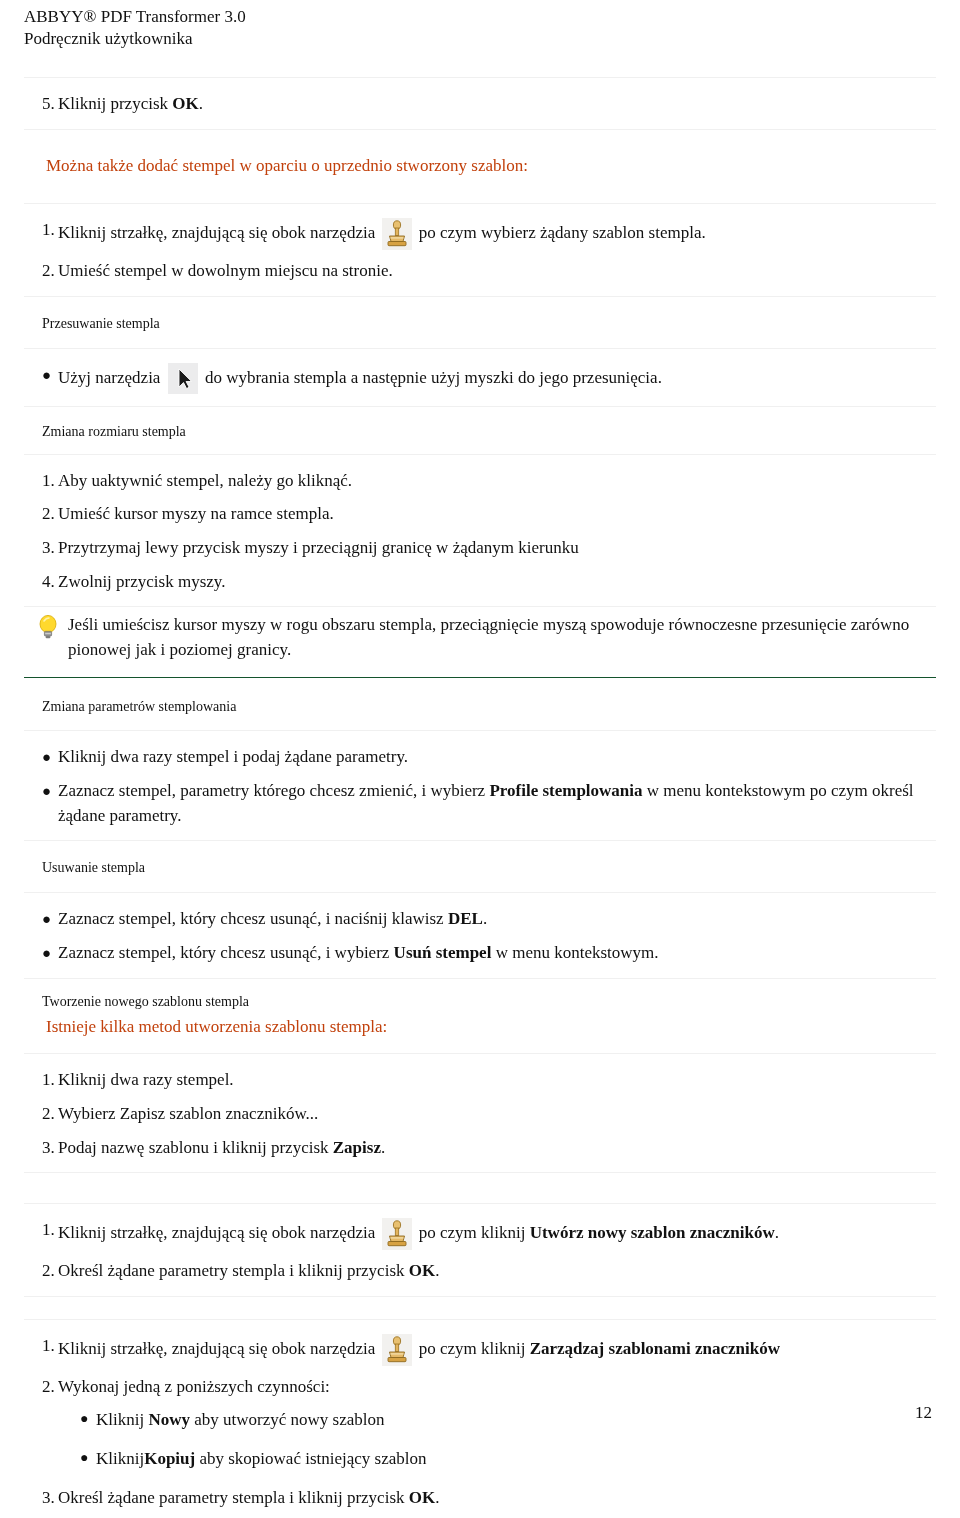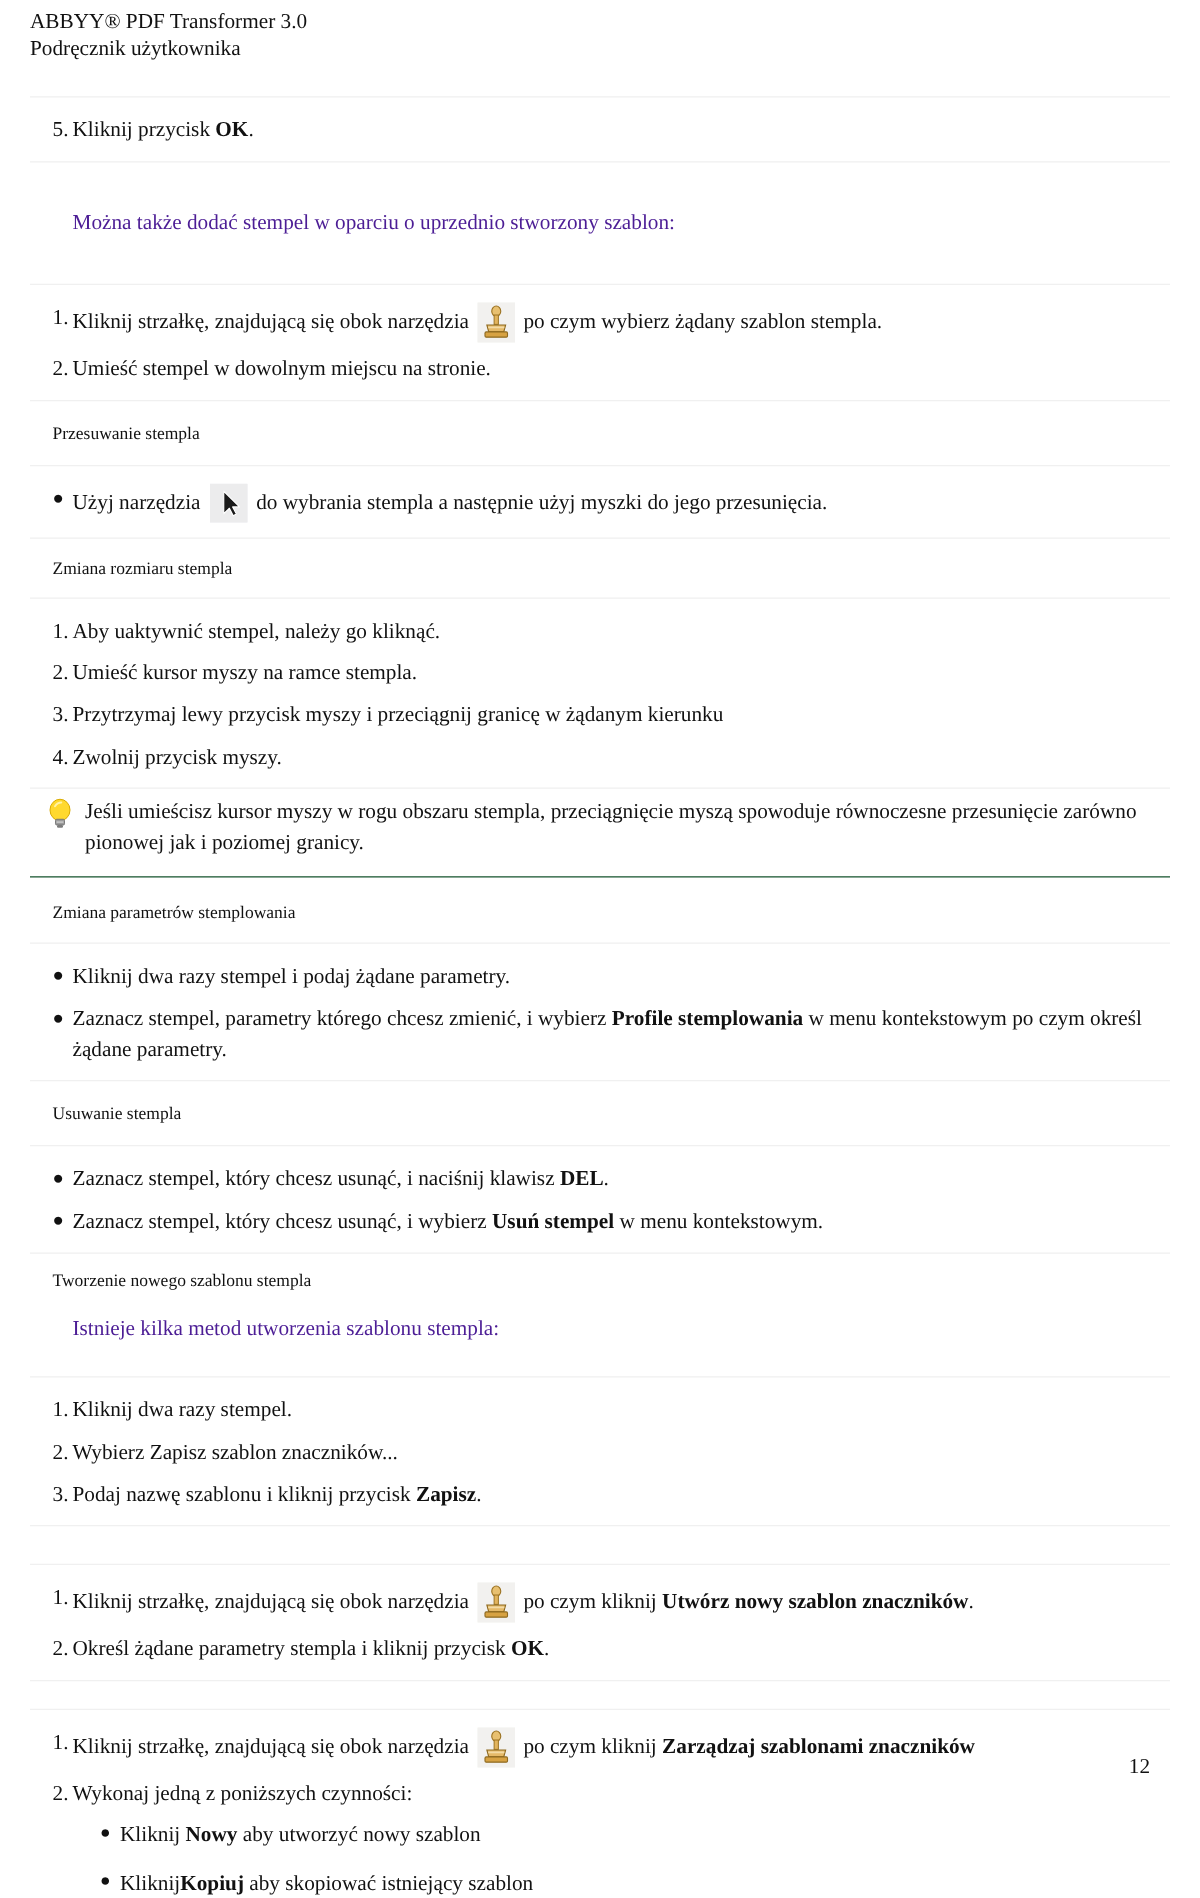--- a/index.html
+++ b/index.html
@@ -36,22 +36,22 @@
   
   .section-head {
     font-size: 14px;
     line-height: 1.35;
     color: #111;
     margin: 0;
   }
   .para {
     font-size: 17px;
     line-height: 1.4;
-    color: #4c1d95;
-    margin: 16px;
+    color: #c2410c;
+    margin: 4px;
   }
 
   
   .list-block {
     border-top: 1px solid #f0f0f0;
     border-bottom: 1px solid #f0f0f0;
     padding: 14px 0 12px 0;
     margin: 0;
   }
 
@@ -137,21 +137,21 @@
   .note-row .note-body { flex: 1 1 auto; padding-right: 10px; }
 
   .tip-block {
     border-bottom: 1px solid #14532d;
     padding: 6px 0 14px 0;
   }
 
   
   .page-number {
     position: absolute;
-    right: 40px;
+    right: 28px;
     bottom: 16px;
     font-size: 17px;
     color: #111;
   }
   .sp-10 { height: 10px; }
   .sp-12 { height: 12px; }
   .sp-14 { height: 14px; }
   .sp-16 { height: 16px; }
   .sp-18 { height: 18px; }
   .sp-20 { height: 20px; }

